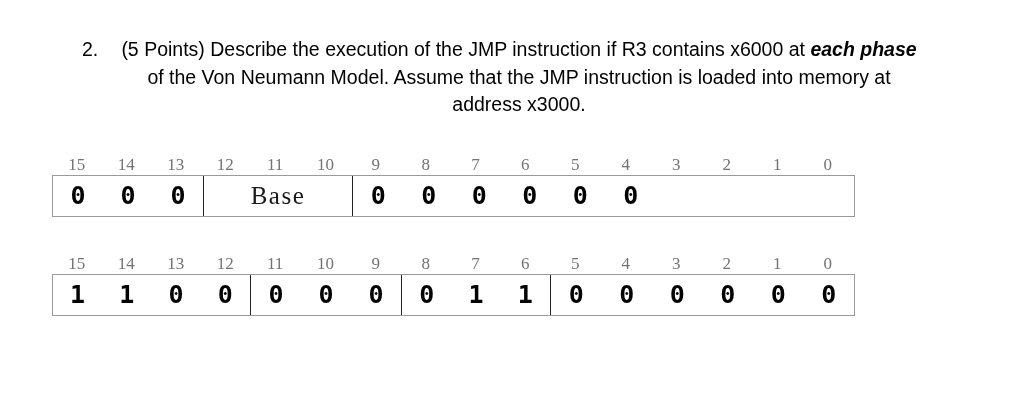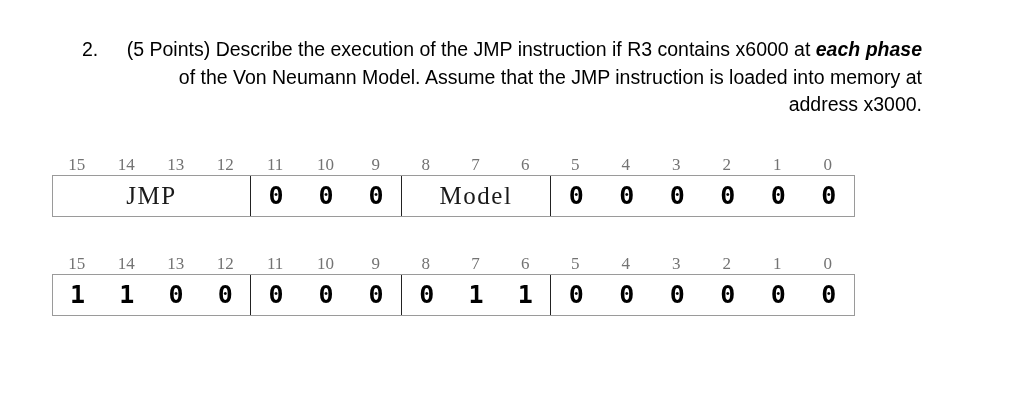--- a/index.html
+++ b/index.html
@@ -29,21 +29,21 @@
     width: 34px;
     flex: 0 0 34px;
     font-size: 19.5px;
     line-height: 27.5px;
     white-space: nowrap;
   }
   #question-text {
     flex: 1 1 auto;
     font-size: 19.5px;
     line-height: 27.5px;
-    text-align: right;
+    text-align: center;
   }
   #question-text .em {
     font-weight: bold;
     font-style: italic;
   }
 
   
   .bitdiagram {
     position: absolute;
     left: 52px;
@@ -143,32 +143,29 @@
       <div class="f-z6" style="display: flex;">
         <div class="bitnum" style="flex: 1 1 0px;">5</div>
         <div class="bitnum" style="flex: 1 1 0px;">4</div>
         <div class="bitnum" style="flex: 1 1 0px;">3</div>
         <div class="bitnum" style="flex: 1 1 0px;">2</div>
         <div class="bitnum" style="flex: 1 1 0px;">1</div>
         <div class="bitnum" style="flex: 1 1 0px;">0</div>
       </div>
     </div>
   <div class="bitrow">
-      <div class="bitcell f-op">
-        <div class="mnemonic">JMP</div>
-      </div>
       <div class="bitcell f-z3">
         <div class="digits">
           <div class="digit" style="flex: 1 1 0px;">0</div>
           <div class="digit" style="flex: 1 1 0px;">0</div>
           <div class="digit" style="flex: 1 1 0px;">0</div>
         </div>
       </div>
       <div class="bitcell f-base">
-        <div class="mnemonic">Model</div>
+        <div class="mnemonic">Base</div>
       </div>
       <div class="bitcell f-z6">
         <div class="digits">
           <div class="digit" style="flex: 1 1 0px;">0</div>
           <div class="digit" style="flex: 1 1 0px;">0</div>
           <div class="digit" style="flex: 1 1 0px;">0</div>
           <div class="digit" style="flex: 1 1 0px;">0</div>
           <div class="digit" style="flex: 1 1 0px;">0</div>
           <div class="digit" style="flex: 1 1 0px;">0</div>
         </div>

